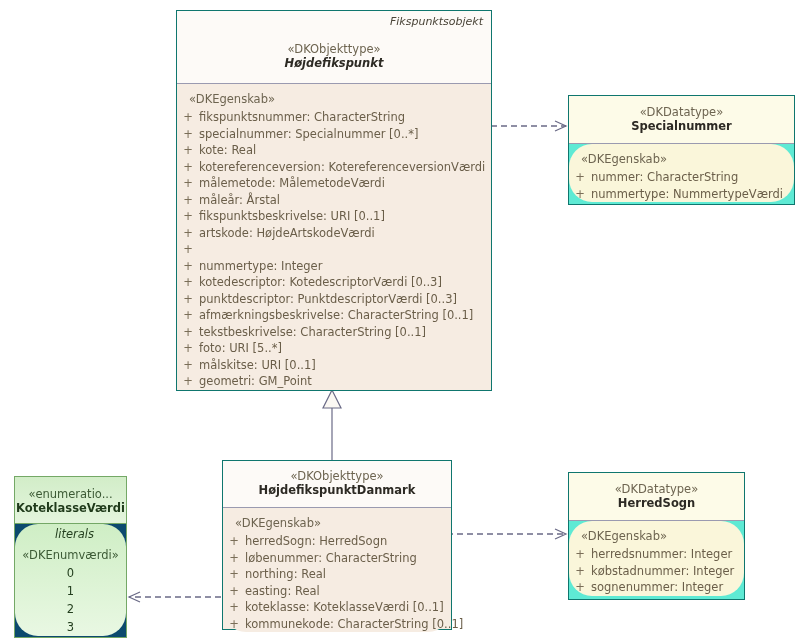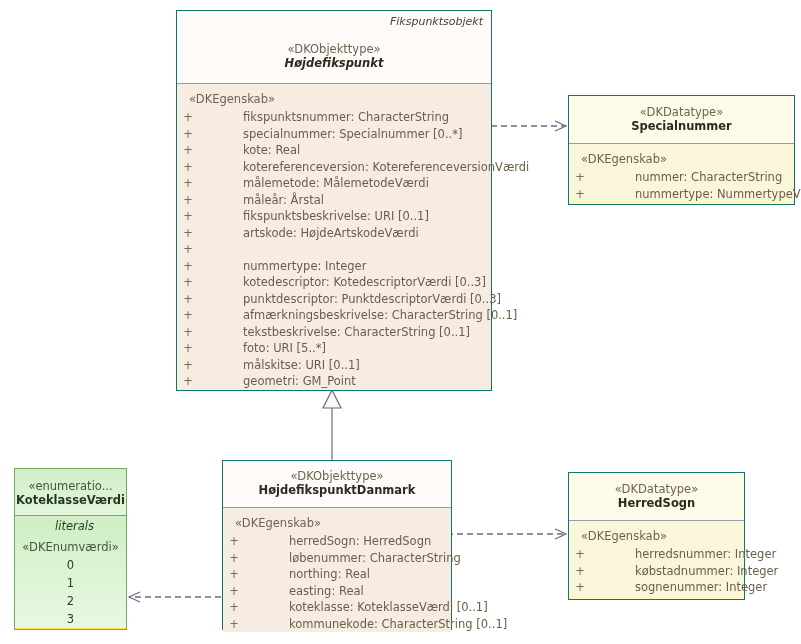--- a/index.html
+++ b/index.html
@@ -8,46 +8,46 @@
     font-family:"DejaVu Sans","Liberation Sans",sans-serif;
     position:relative;overflow:hidden;
     -webkit-font-smoothing:antialiased;
   }
   #canvas{position:absolute;left:0;top:0;width:801px;height:644px;}
 
   
   .uml{position:absolute;box-sizing:border-box;border:1px solid #0f766e;}
   .uml .hdr{box-sizing:border-box;position:relative;}
   .uml .sep{height:1px;background:#9a9ab0;font-size:0;line-height:0;}
-  .uml .body{box-sizing:border-box;}
+  .uml .body{box-sizing:border-box;border-radius:23px;}
 
   .stereo{font-size:11.5px;color:#6d6450;text-align:center;line-height:14px;}
   .cname{font-size:11.5px;font-weight:bold;color:#2d2a24;text-align:center;line-height:15px;}
   .cname.ital{font-style:italic;}
 
   .pkgtag{position:absolute;right:8px;top:4px;font-size:11px;font-style:italic;color:#4a4438;}
 
   
   .grp{font-size:11.5px;color:#6d6450;padding:3px 0 2px 12px;line-height:16px;}
   .attr{display:flex;font-size:11.5px;color:#6a5e49;line-height:16.5px;}
   .attr .vis{width:22px;flex:0 0 22px;text-align:center;color:#7a6e58;}
-  .attr .txt{white-space:nowrap;margin-left:44px;}
+  .attr .txt{white-space:nowrap;}
 
   
   .c-obj{background:#f6ece2;}
   .c-obj .hdr{background:#fdfaf7;}
   .c-obj .body{background:#f6ece2;}
 
   
-  .c-dt{background:#fef9c3;}
+  .c-dt{background:#5eead4;}
   .c-dt .hdr{background:#fdfbe8;}
   .c-dt .body{background:#faf6da;}
 
   
-  .c-enum{background:#fde047;border-color:#74a866;}
+  .c-enum{background:#0c4a6e;border-color:#74a866;margin-top:8px;}
   .c-enum .hdr{background:linear-gradient(180deg,#d2edc8 0%,#e4f5dd 100%);}
   .c-enum .body{background:linear-gradient(180deg,#cfeec5 0%,#e9f8e3 100%);}
   .c-enum .sep{background:#74a866;}
   .c-enum .stereo{color:#3c5a35;}
   .c-enum .cname{color:#1f3a1a;}
   .c-enum .lit-title{font-size:11.5px;font-style:italic;color:#243f1f;text-align:center;line-height:17px;padding-top:2px;padding-left:8px;}
   .c-enum .lit-st{font-size:11.5px;color:#3c5a35;text-align:center;line-height:18px;padding-top:3px;}
   .c-enum .lit{font-size:11.5px;color:#243f1f;text-align:center;line-height:18px;}
 
   svg.links{position:absolute;left:0;top:0;width:801px;height:644px;overflow:visible;}

